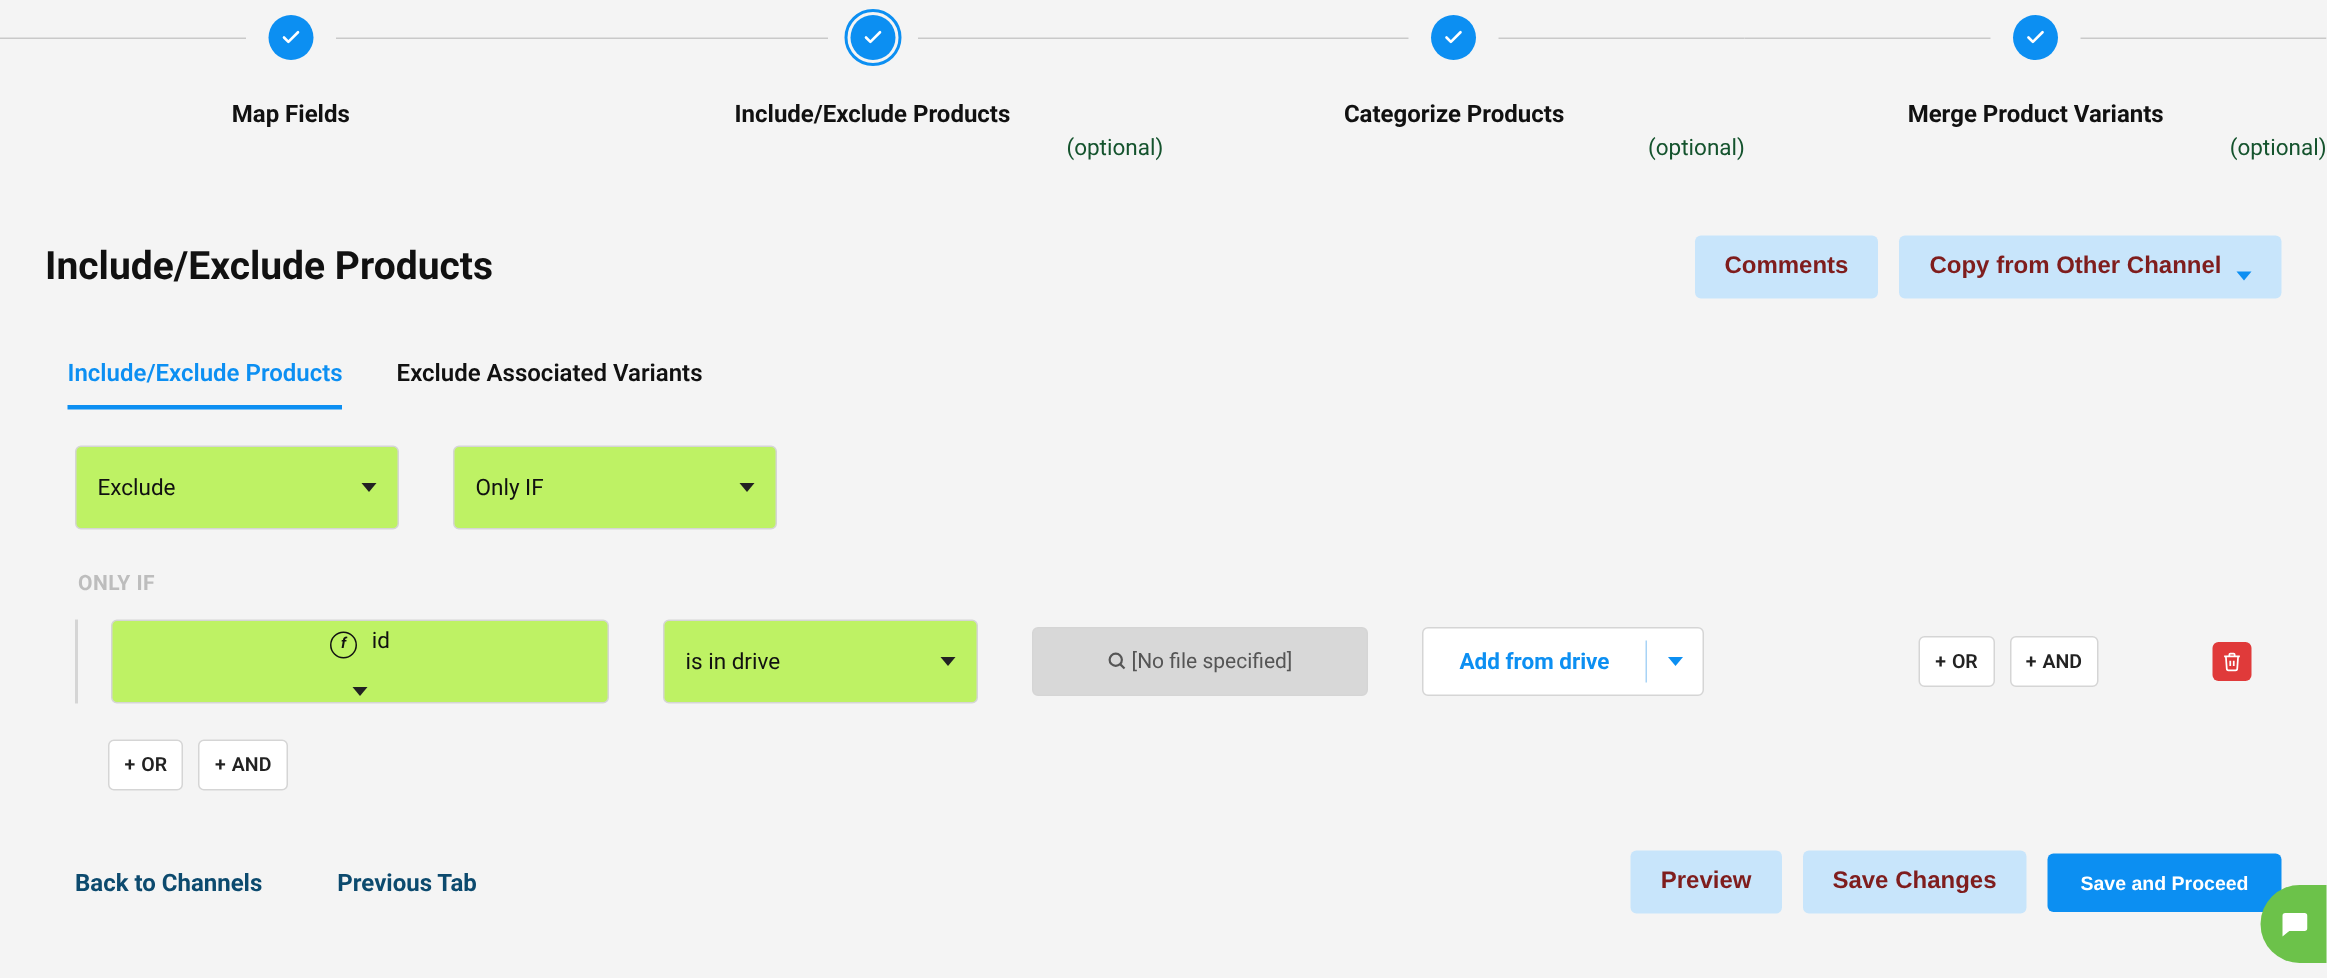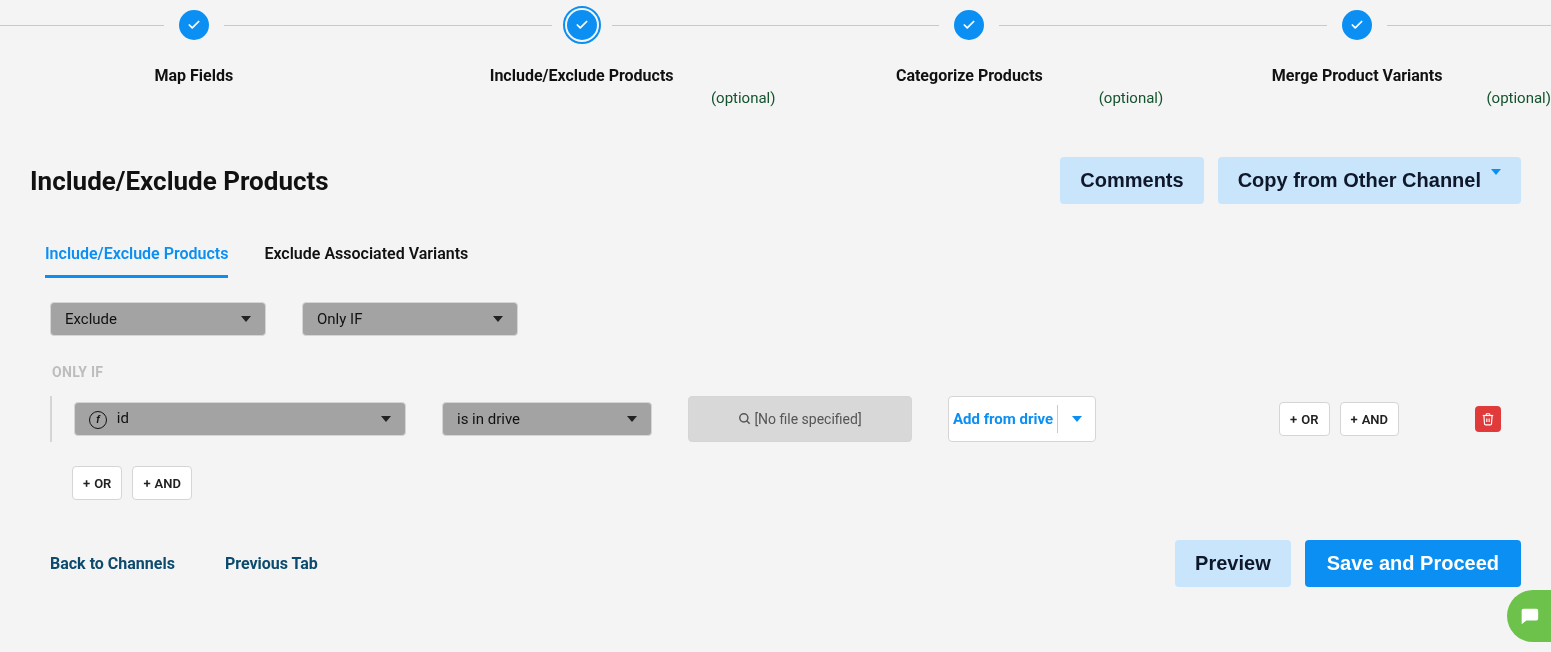--- a/index.html
+++ b/index.html
@@ -75,29 +75,29 @@
     font-size: 26px;
     font-weight: 700;
     color: #111;
   }
   .header-actions {
     display: flex;
     gap: 14px;
   }
   .btn-light {
     background: #c8e5fb;
-    color: #0f172a;
+    color: #7f1d1d;
     border: none;
     border-radius: 4px;
     padding: 12px 20px;
-    font-size: 20px;
-    font-weight: 700;
-    cursor: pointer;
-    display: flex;
-    align-items: flex-start;
+    font-size: 16px;
+    font-weight: 700;
+    cursor: pointer;
+    display: flex;
+    align-items: flex-end;
     gap: 10px;
   }
   .caret-down {
     width: 0; height: 0;
     border-left: 5px solid transparent;
     border-right: 5px solid transparent;
     border-top: 6px solid #0c8ff2;
   }
 
   
@@ -116,24 +116,24 @@
   .tab.active {
     color: #0c8ff2;
     border-bottom: 3px solid #0c8ff2;
   }
 
   
   .rule-area {
     padding: 24px 50px 0 50px;
   }
   .select-box {
-    background: #a3a3a3;
+    background: #bef264;
     border: 1px solid #d5d5d5;
     border-radius: 4px;
-    height: 34px;
+    height: 56px;
     display: flex;
     align-items: center;
     justify-content: space-between;
     padding: 4px 14px;
     font-size: 15px;
     cursor: pointer;
   }
   .row1 { display: flex; gap: 36px; }
   .row1 .select-box { width: 216px; }
 
@@ -145,42 +145,42 @@
     margin: 28px 0 16px 2px;
   }
 
   .cond-row {
     display: flex;
     align-items: center;
     gap: 36px;
     border-left: 2px solid #d5d5d5;
     padding-left: 22px;
   }
-  .field-select { width: 332px; }
+  .field-select { width: 332px; flex-direction: column; }
   .op-select { width: 210px; }
   .file-box {
     background: #d8d8d8;
     border: 1px solid #d5d5d5;
     border-radius: 4px;
     height: 46px;
     width: 224px;
     display: flex;
     align-items: center;
     justify-content: center;
     font-size: 14px;
     color: #555;
     gap: 2px;
     cursor: pointer;
   }
   .drive-btn {
     background: #fff;
     border: 1px solid #d5d5d5;
     border-radius: 4px;
     height: 46px;
-    width: 148px;
+    width: 188px;
     display: flex;
     align-items: center;
     cursor: pointer;
     color: #0c8ff2;
     font-weight: 700;
     font-size: 15px;
   }
   .drive-btn .lbl { flex: 1; text-align: center; }
   .drive-btn .split {
     width: 38px;
@@ -240,21 +240,21 @@
     cursor: pointer;
     margin-right: 50px;
   }
   .footer .spacer { flex: 1; }
   .btn-primary {
     background: #0c8ff2;
     color: #fff;
     border: none;
     border-radius: 4px;
     padding: 12px 22px;
-    font-size: 20px;
+    font-size: 13px;
     font-weight: 700;
     cursor: pointer;
   }
   .footer .btn-light { margin-right: 14px; }
 
   .chat-fab {
     position: absolute;
     right: 0;
     bottom: 10px;
     width: 44px; height: 52px;
@@ -412,20 +412,23 @@
   </div>
 </div>
 
 <div class="footer">
   <span class="link">Back to Channels</span>
   <span class="link">Previous Tab</span>
   <div class="spacer"></div>
   <button class="btn-light">
     <span>Preview</span>
   </button>
+  <button class="btn-light">
+    <span>Save Changes</span>
+  </button>
   <button class="btn-primary">
     <span>Save and Proceed</span>
   </button>
 </div>
 
 <div class="chat-fab">
   <svg width="22" height="22" viewBox="0 0 24 24" fill="white">
       <path d="M4 4h16a2 2 0 0 1 2 2v9a2 2 0 0 1-2 2H9l-5 4V6a2 2 0 0 1 2-2z"></path>
     </svg>
 </div>

